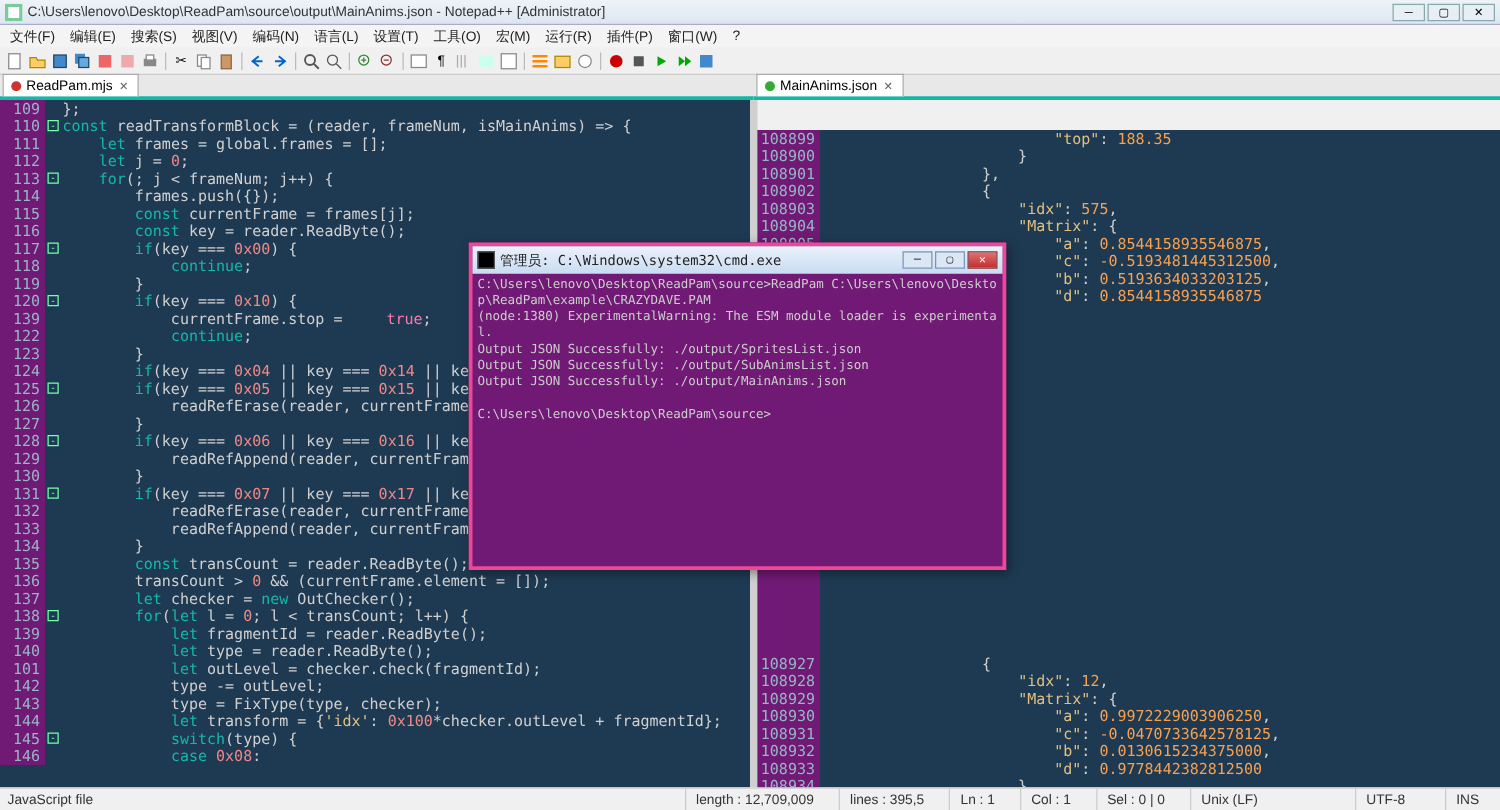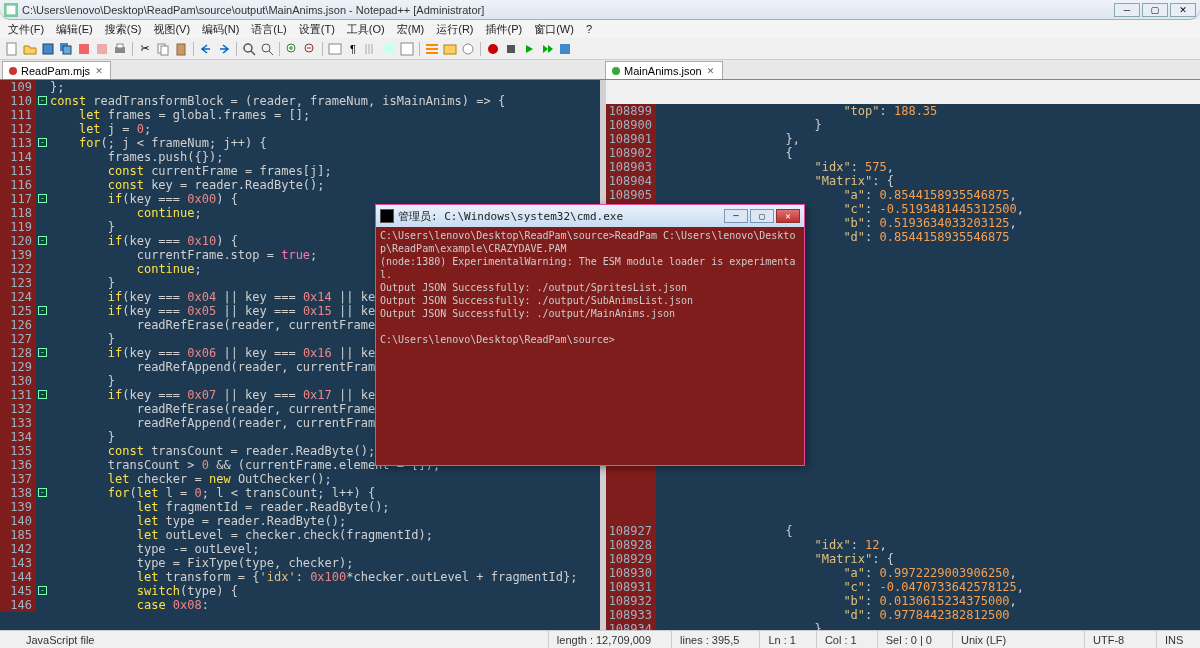--- a/index.html
+++ b/index.html
@@ -1,73 +1,73 @@
 <!DOCTYPE html>
 <html><head>
 <meta charset="utf-8">
 <style>
 * { margin: 0; padding: 0; box-sizing: border-box; }
 body { font-family: "Segoe UI", Tahoma, sans-serif; font-size: 11px; background: #f0f0f0; overflow: hidden; width: 1200px; height: 648px; position: relative; }
 
 
-.titlebar { height: 20px; background: linear-gradient(#eef3f8,#dde6f0); display: flex; align-items: center; padding: 0 4px; border-bottom: 1px solid #aac; border-radius: 10px; }
+.titlebar { height: 20px; background: linear-gradient(#eef3f8,#dde6f0); display: flex; align-items: center; padding: 0 4px; border-bottom: 1px solid #aac; }
 .titlebar .npp-icon { width: 14px; height: 14px; margin-right: 4px; }
 .titlebar .title { flex: 1; color: #333; font-size: 11px; }
 .win-controls { display: flex; gap: 2px; }
 .win-btn { width: 26px; height: 14px; border: 1px solid #8aa; background: #e8eef5; font-size: 9px; display:flex; align-items:center; justify-content:center; cursor: pointer; }
 
 
 .menubar { height: 18px; background: #f4f4f4; display: flex; align-items: center; padding: 0 2px; font-size: 11px; color: #222; }
 .menubar span { padding: 1px 6px; cursor: pointer; }
 
 
 .toolbar { height: 22px; background: #f0f0f0; border-bottom: 1px solid #ccc; display: flex; align-items: center; padding: 0 4px; gap: 2px; }
 .tb-btn { width: 16px; height: 16px; display:flex; align-items:center; justify-content:center; cursor:pointer; border-radius:2px; }
 .tb-sep { width: 1px; height: 14px; background: #bbb; margin: 0 2px; }
 
 
-.tabbar { height: 20px; background: #e8e8e8; display: flex; align-items: flex-end; border-bottom: 1px solid #14b8a6; }
+.tabbar { height: 20px; background: #e8e8e8; display: flex; align-items: flex-end; border-bottom: 3px solid #14b8a6; }
 .tab { height: 18px; background: #f5f5f5; border: 1px solid #aaa; border-bottom: none; padding: 0 6px; margin-left: 2px; display: flex; align-items: center; gap: 4px; font-size: 11px; cursor: pointer; }
 .tab.active { background: #fff; }
 .tab .dot { width: 8px; height: 8px; border-radius: 50%; background: #c33; }
 .tab .close { width: 10px; height:10px; font-size:9px; display:flex; align-items:center; justify-content:center; color:#666; }
 
 
 .editor-area { display: flex; height: calc(648px - 20px - 18px - 22px - 20px - 18px); }
 .pane { position: relative; overflow: hidden; background: #1e3a52; color: #d0d0d0; font-family: Consolas, monospace; font-size: 12px; }
 .pane.left { width: 600px; }
 .pane.right { flex: 1; margin-top: 24px; }
 .splitter { width: 6px; background: #d0d0d0; cursor: ew-resize; }
 
-.gutter { position: absolute; left: 0; top: 0; width: 36px; background: #7f1d1d; text-align: right; padding-right: 4px; color: #98b5c5; }
+.gutter { position: absolute; left: 0; top: 0; width: 36px; background: #701a75; text-align: right; padding-right: 4px; color: #98b5c5; }
 .fold-gutter { position:absolute; left:36px; top:0; width:14px; background:#2a4560;}
 .code { position: absolute; left: 50px; top: 0; right: 0; white-space: pre; line-height: 14px; }
 .ln { height: 14px; line-height: 14px; }
 .fold-mark { position:absolute; width:9px; height:9px; border:1px solid #7fa; left:2px; font-size:8px; line-height:7px; text-align:center; color:#7fa;}
 
-.code .kw { color: #fde047; }
+.code .kw { color: #14b8a6; }
 .code .str { color: #e0c080; }
 .code .num { color: #e88; }
-.code .bool { color: #f7a; }
+.code .bool { color: #f7a; margin-left: 28px; }
 
 
 .pane.right .gutter { width: 50px; }
 .pane.right .code { left: 64px; }
 .pane.right .fold-gutter{left:50px;}
 .pane.right .key { color: #e0c080; }
 .pane.right .valnum { color: #f7a050; text-align: right; }
 
 
 .statusbar { position: absolute; bottom: 0; left: 0; right: 0; height: 18px; background: #f0f0f0; border-top: 1px solid #ccc; display: flex; align-items: center; font-size: 11px; padding: 0 4px; gap: 12px; color:#333;}
 .statusbar .cell { border-left: 1px solid #ccc; padding: 0 8px; height: 100%; display:flex; align-items:center;}
-.statusbar .cell:first-child { border-left: none; padding-left:2px;margin-left:20px;}
+.statusbar .cell:first-child { border-left: none; padding-left:2px;}
 .statusbar .spacer{flex:1;}
 
 
-.cmd-window { position: absolute; left: 375px; top: 204px; width: 430px; height: 262px; border: 1px solid #ec4899; background: #7f1d1d; box-shadow: 2px 2px 8px rgba(0,0,0,.4); font-family: Consolas, monospace; }
+.cmd-window { position: absolute; left: 375px; top: 194px; width: 430px; height: 262px; border: 3px solid #ec4899; background: #701a75; box-shadow: 2px 2px 8px rgba(0,0,0,.4); font-family: Consolas, monospace; }
 .cmd-title { height: 22px; background: linear-gradient(#eaf1fb,#c9dcf2); display:flex; align-items:center; padding: 0 4px; color:#222; font-size:11px; }
 .cmd-title .cmd-icon { width:14px; height:14px; margin-right:4px; background:#000; border:1px solid #555;}
 .cmd-title .t { flex:1; }
 .cmd-controls { display:flex; gap:2px;}
 .cmd-btn { width:24px; height:14px; border:1px solid #7a96b8; background:#dbe7f5; display:flex;align-items:center;justify-content:center;font-size:9px; cursor:pointer;}
 .cmd-btn.close { background: linear-gradient(#e07070,#c03030); color:#fff; border-color:#903030;}
 .cmd-body { padding: 2px 4px; color:#ccc; font-size: 10px; line-height: 13px; white-space: pre-wrap; word-break: break-all; }
 </style>
 </head>
 <body>
@@ -303,21 +303,21 @@
         <div class="ln">131</div>
         <div class="ln">132</div>
         <div class="ln">133</div>
         <div class="ln">134</div>
         <div class="ln">135</div>
         <div class="ln">136</div>
         <div class="ln">137</div>
         <div class="ln">138</div>
         <div class="ln">139</div>
         <div class="ln">140</div>
-        <div class="ln">185</div>
+        <div class="ln">101</div>
         <div class="ln">142</div>
         <div class="ln">143</div>
         <div class="ln">144</div>
         <div class="ln">145</div>
         <div class="ln">146</div>
       </div>
     <div class="fold-gutter" id="left-fold">
         <div class="fold-mark" style="top: 16px;">-</div>
         <div class="fold-mark" style="top: 58px;">-</div>
         <div class="fold-mark" style="top: 114px;">-</div>

